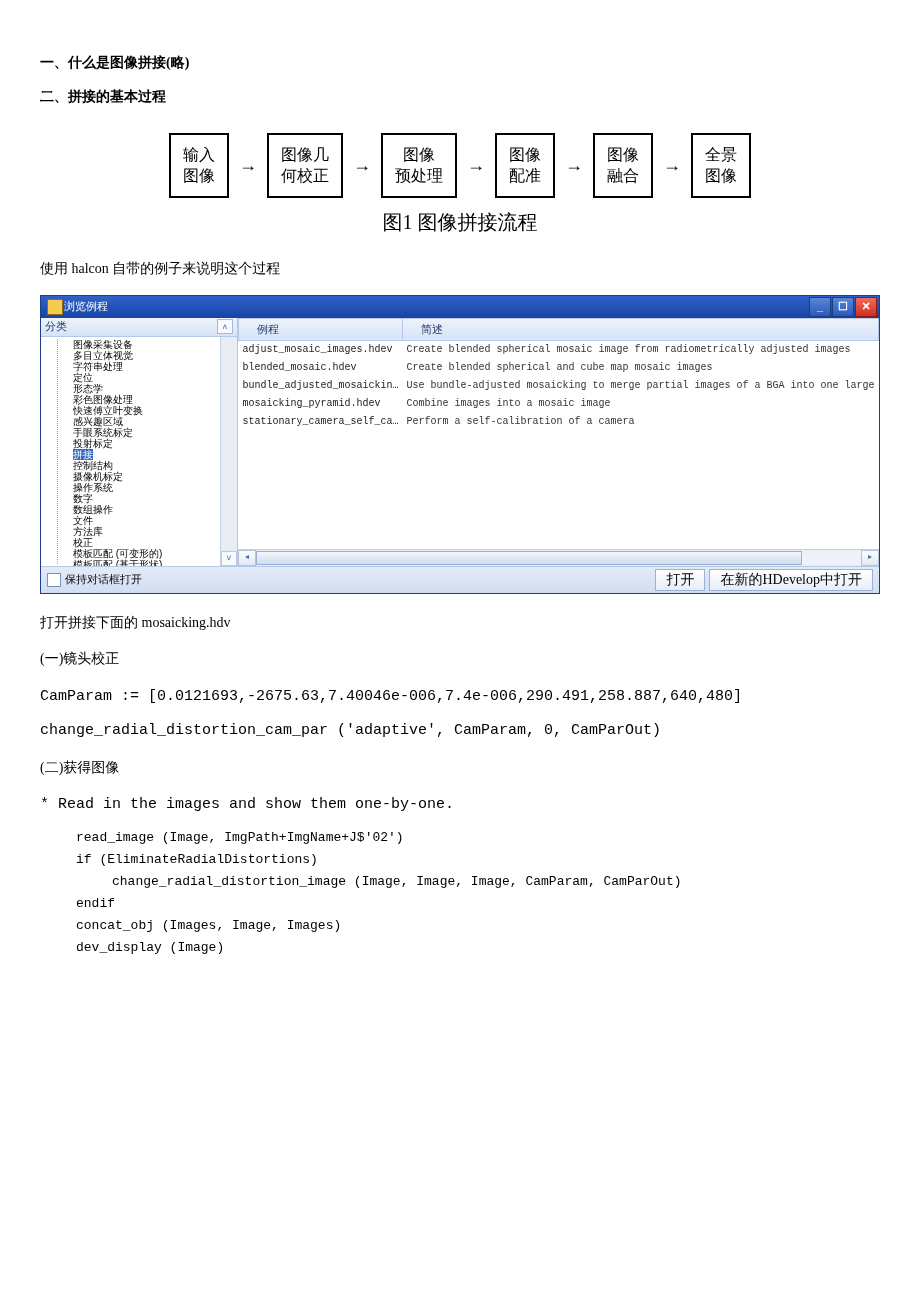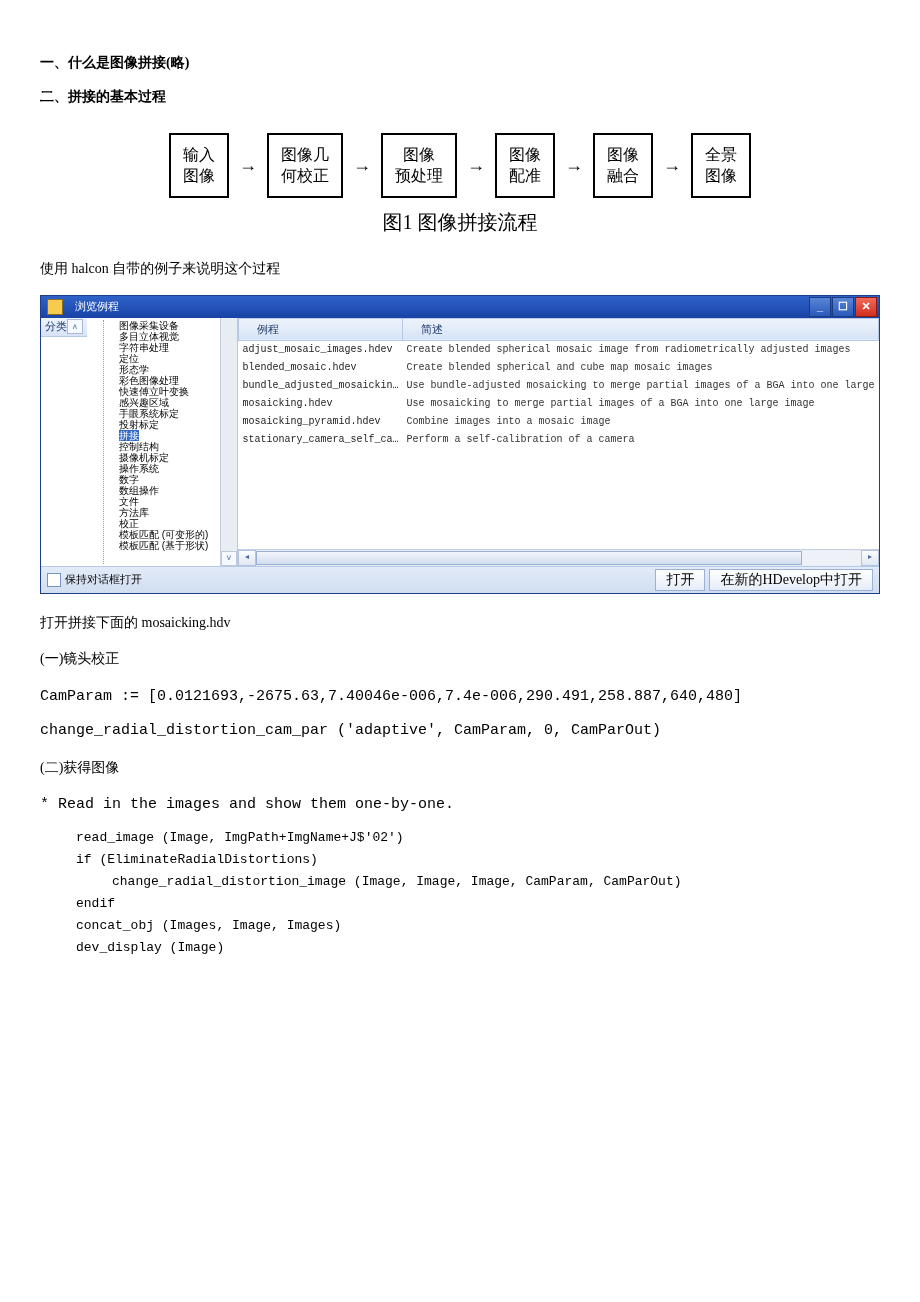--- a/index.html
+++ b/index.html
@@ -4,28 +4,28 @@
 <style>
 body{font-family:"SimSun","Songti SC",serif;font-size:14px;background:#fff;margin:0;padding:40px;line-height:1.6;color:#000}
 .heading{font-weight:bold;margin:12px 0}
 .flow{display:flex;align-items:center;justify-content:center;margin:24px 0 8px 0;gap:6px}
 .flow-box{border:2px solid #000;padding:10px 12px;text-align:center;font-size:16px;line-height:1.3;white-space:nowrap}
 .flow-arrow{font-size:18px;margin:0 4px}
 .caption{text-align:center;font-size:20px;font-weight:normal;margin:6px 0 20px 0}
 .para{margin:14px 0}
 .window{margin:10px 0 18px 0;border:1px solid #1b3f8b}
 .titlebar{height:22px;background:linear-gradient(to bottom,#2f62c9,#1843a5);display:flex;align-items:center;justify-content:space-between;padding:0 2px 0 6px;color:#fff;font-family:Tahoma,Arial,sans-serif;font-size:11px}
-.tb-left{display:flex;align-items:center;gap:12px}
+.tb-left{display:flex;align-items:center;gap:1px}
 .tb-icon{width:14px;height:14px;background:#f7cb4f;border:1px solid #8a6d1f}
 .win-btns{display:flex;gap:1px}
 .win-btn{width:20px;height:18px;display:flex;align-items:center;justify-content:center;font-family:Arial,sans-serif;font-weight:bold;font-size:11px;color:#fff}
 .win-min,.win-max{background:linear-gradient(to bottom,#5a86d6,#2a59b8);border:1px solid #1a3c7e}
 .win-close{background:linear-gradient(to bottom,#f26a5a,#d02f1f);border:1px solid #8a1a0f}
 .panes{display:flex;height:248px;font-family:"Microsoft YaHei",Tahoma,Arial,sans-serif}
-.left-pane{width:263px;display:flex;flex-direction:row;border-right:1px solid #b5c8e8}
+.left-pane{width:263px;display:flex;flex-direction:column;border-right:1px solid #b5c8e8}
 .pane-hdr{height:18px;background:linear-gradient(to bottom,#eef3fb,#d6e3f6);border-bottom:1px solid #b5c8e8;display:flex;align-items:center;justify-content:space-between;padding:0 4px;font-size:11px;color:#203a6b}
 .chev{color:#4a6aa3;border:1px solid #aab9d8;width:14px;height:13px;display:flex;align-items:center;justify-content:center;background:#f6f9fe;font-size:9px}
 .tree-scroll{flex:1;overflow:hidden;background:#fff;position:relative}
 .tree{padding:2px 0 0 28px;font-size:10px;line-height:11px;color:#000;position:relative}
 .tree-line{position:absolute;left:16px;top:2px;bottom:2px;width:1px;border-left:1px dotted #999}
 .tree-item{white-space:nowrap;padding:0 4px}
 .tree-sel{background:#316ac5;color:#fff;display:inline-block}
 .right-pane{flex:1;display:flex;flex-direction:column}
 .filter-row{height:18px;background:linear-gradient(to bottom,#eef3fb,#d6e3f6);border-bottom:1px solid #b5c8e8;display:flex;align-items:center;padding-left:4px;font-size:11px;color:#203a6b}
 .filter-input{flex:1;height:14px;margin-left:4px;margin-right:4px;border:1px solid #7a93bc;background:#fff}
@@ -136,24 +136,20 @@
               </tr>
               <tr>
                 <td class="name">blended_mosaic.hdev</td>
                 <td>Create blended spherical and cube map mosaic images</td>
               </tr>
               <tr>
                 <td class="name">bundle_adjusted_mosaickin…</td>
                 <td>Use bundle-adjusted mosaicking to merge partial images of a BGA into one large</td>
               </tr>
               <tr>
-                <td class="name">mosaicking.hdev</td>
-                <td>Use mosaicking to merge partial images of a BGA into one large image</td>
-              </tr>
-              <tr>
                 <td class="name">mosaicking_pyramid.hdev</td>
                 <td>Combine images into a mosaic image</td>
               </tr>
               <tr>
                 <td class="name">stationary_camera_self_ca…</td>
                 <td>Perform a self-calibration of a camera</td>
               </tr>
             </tbody>
         </table>
       </div>

